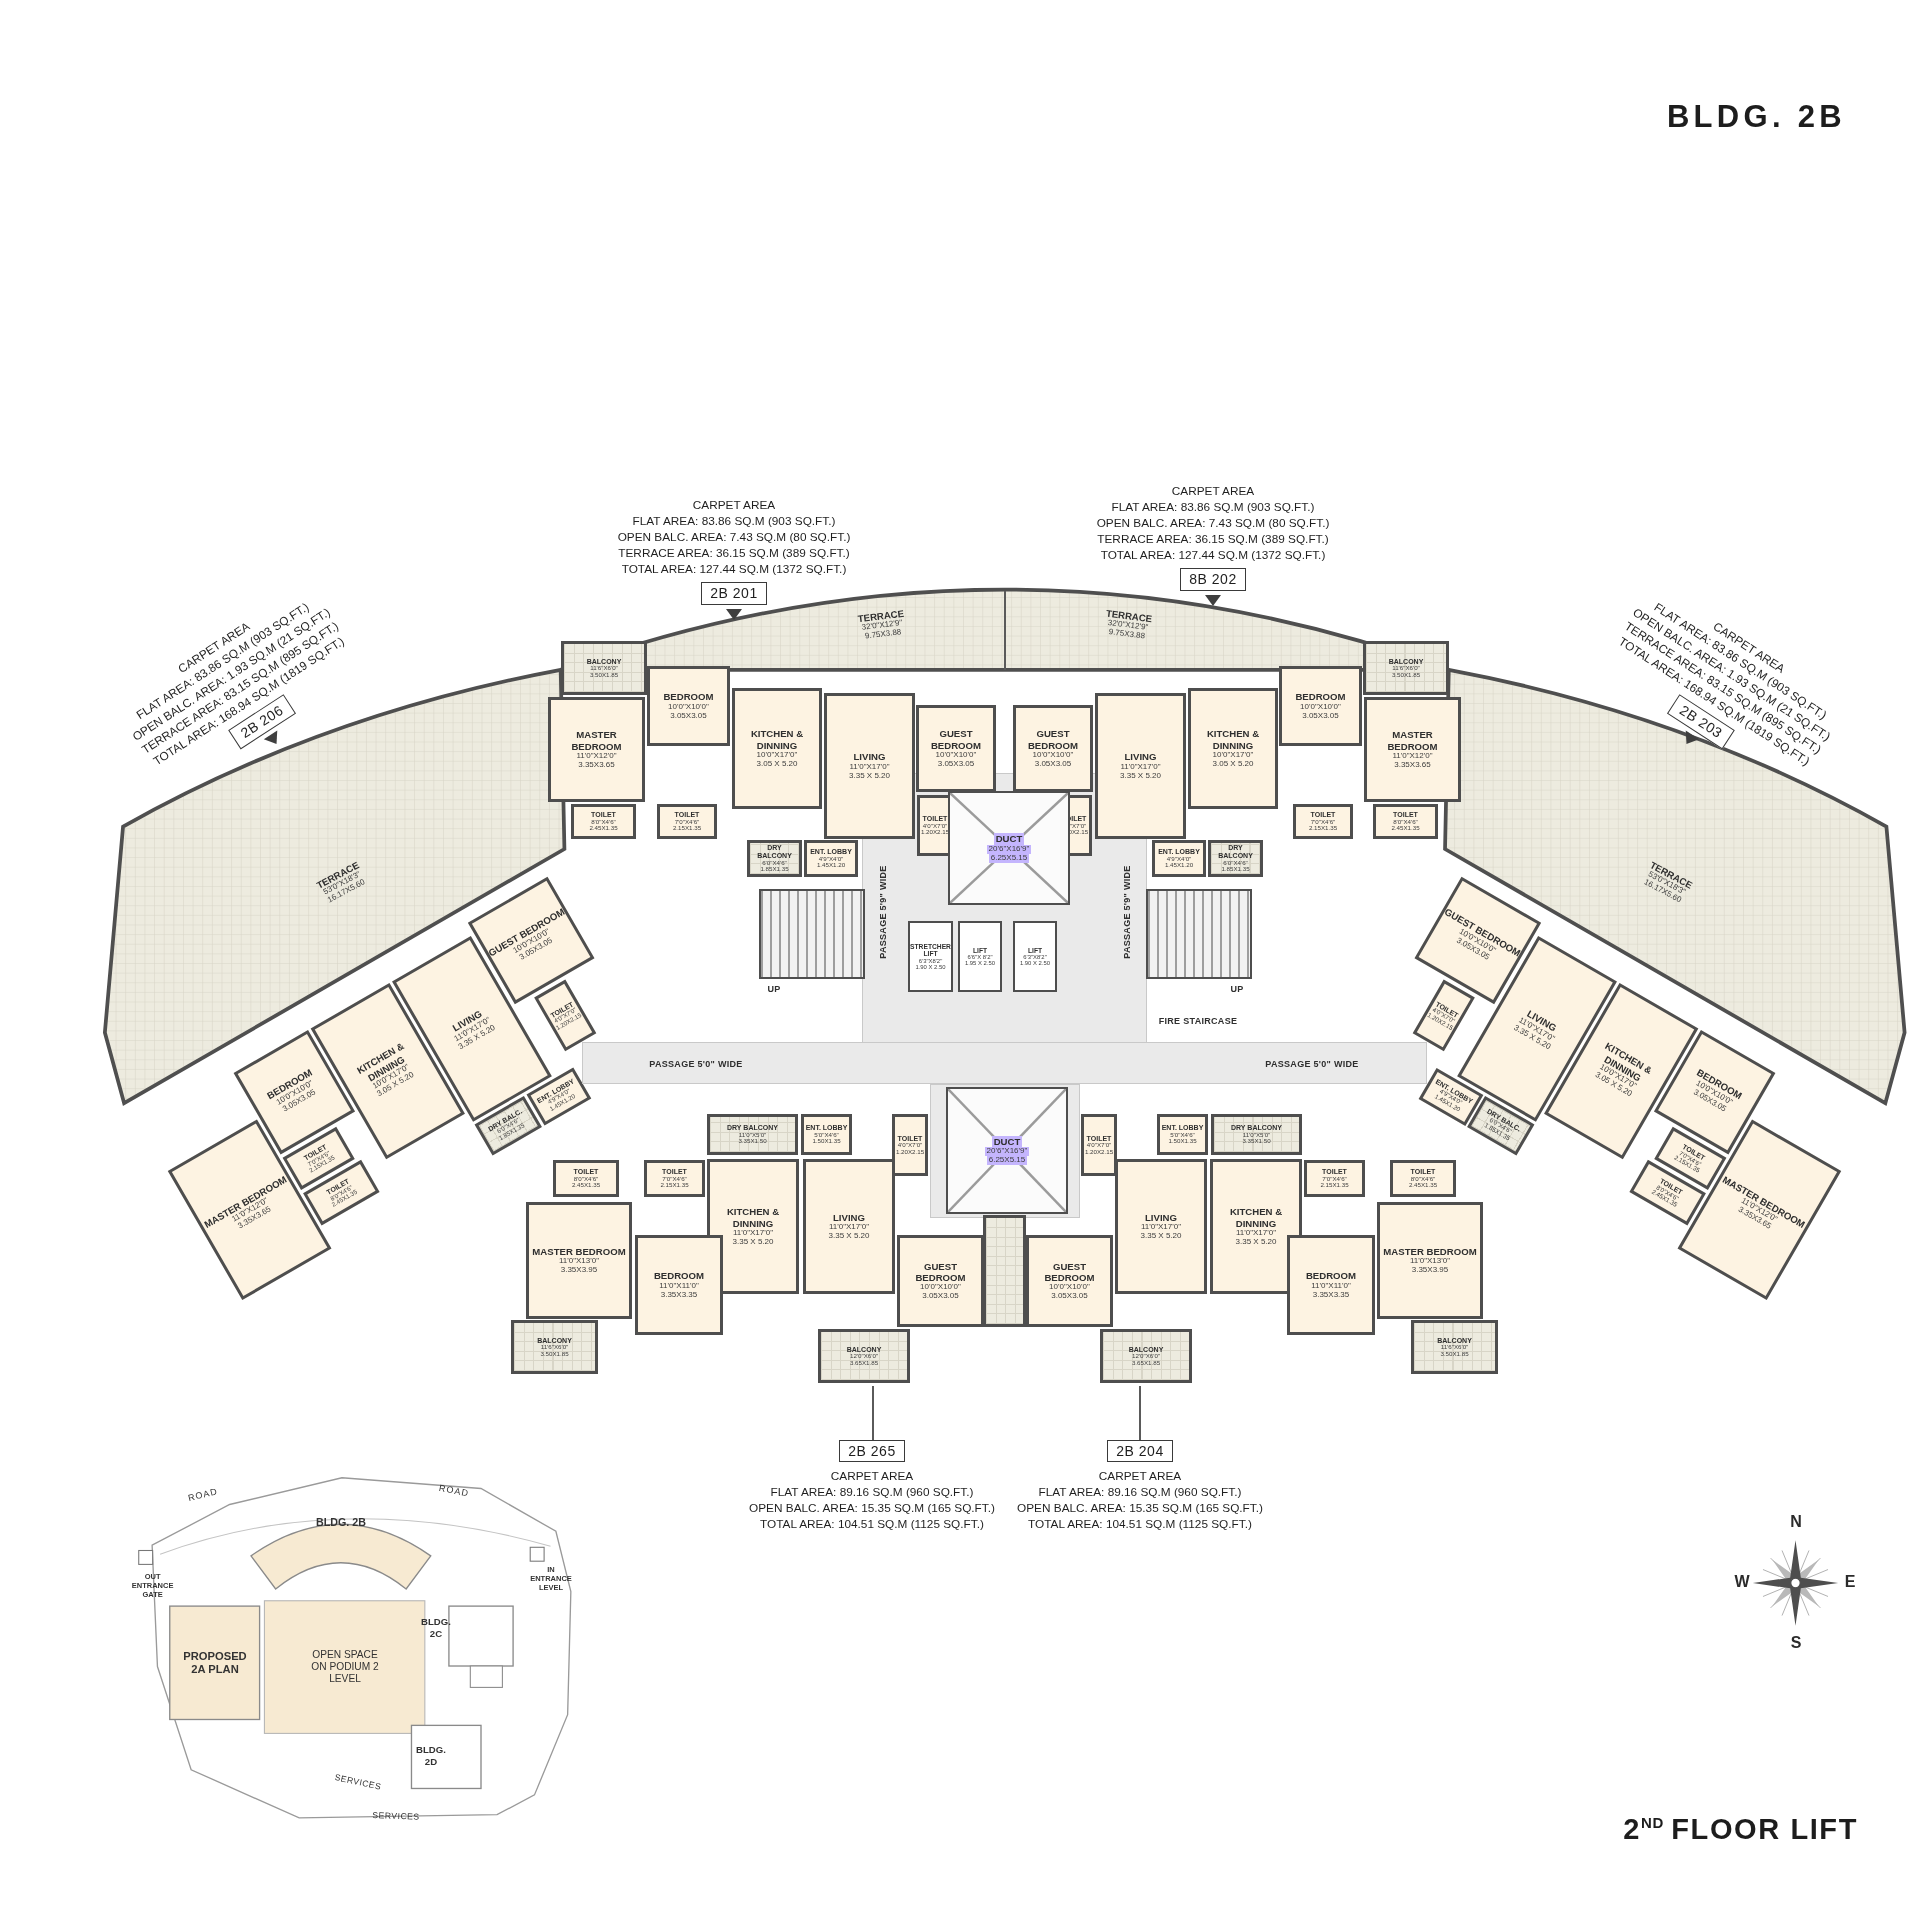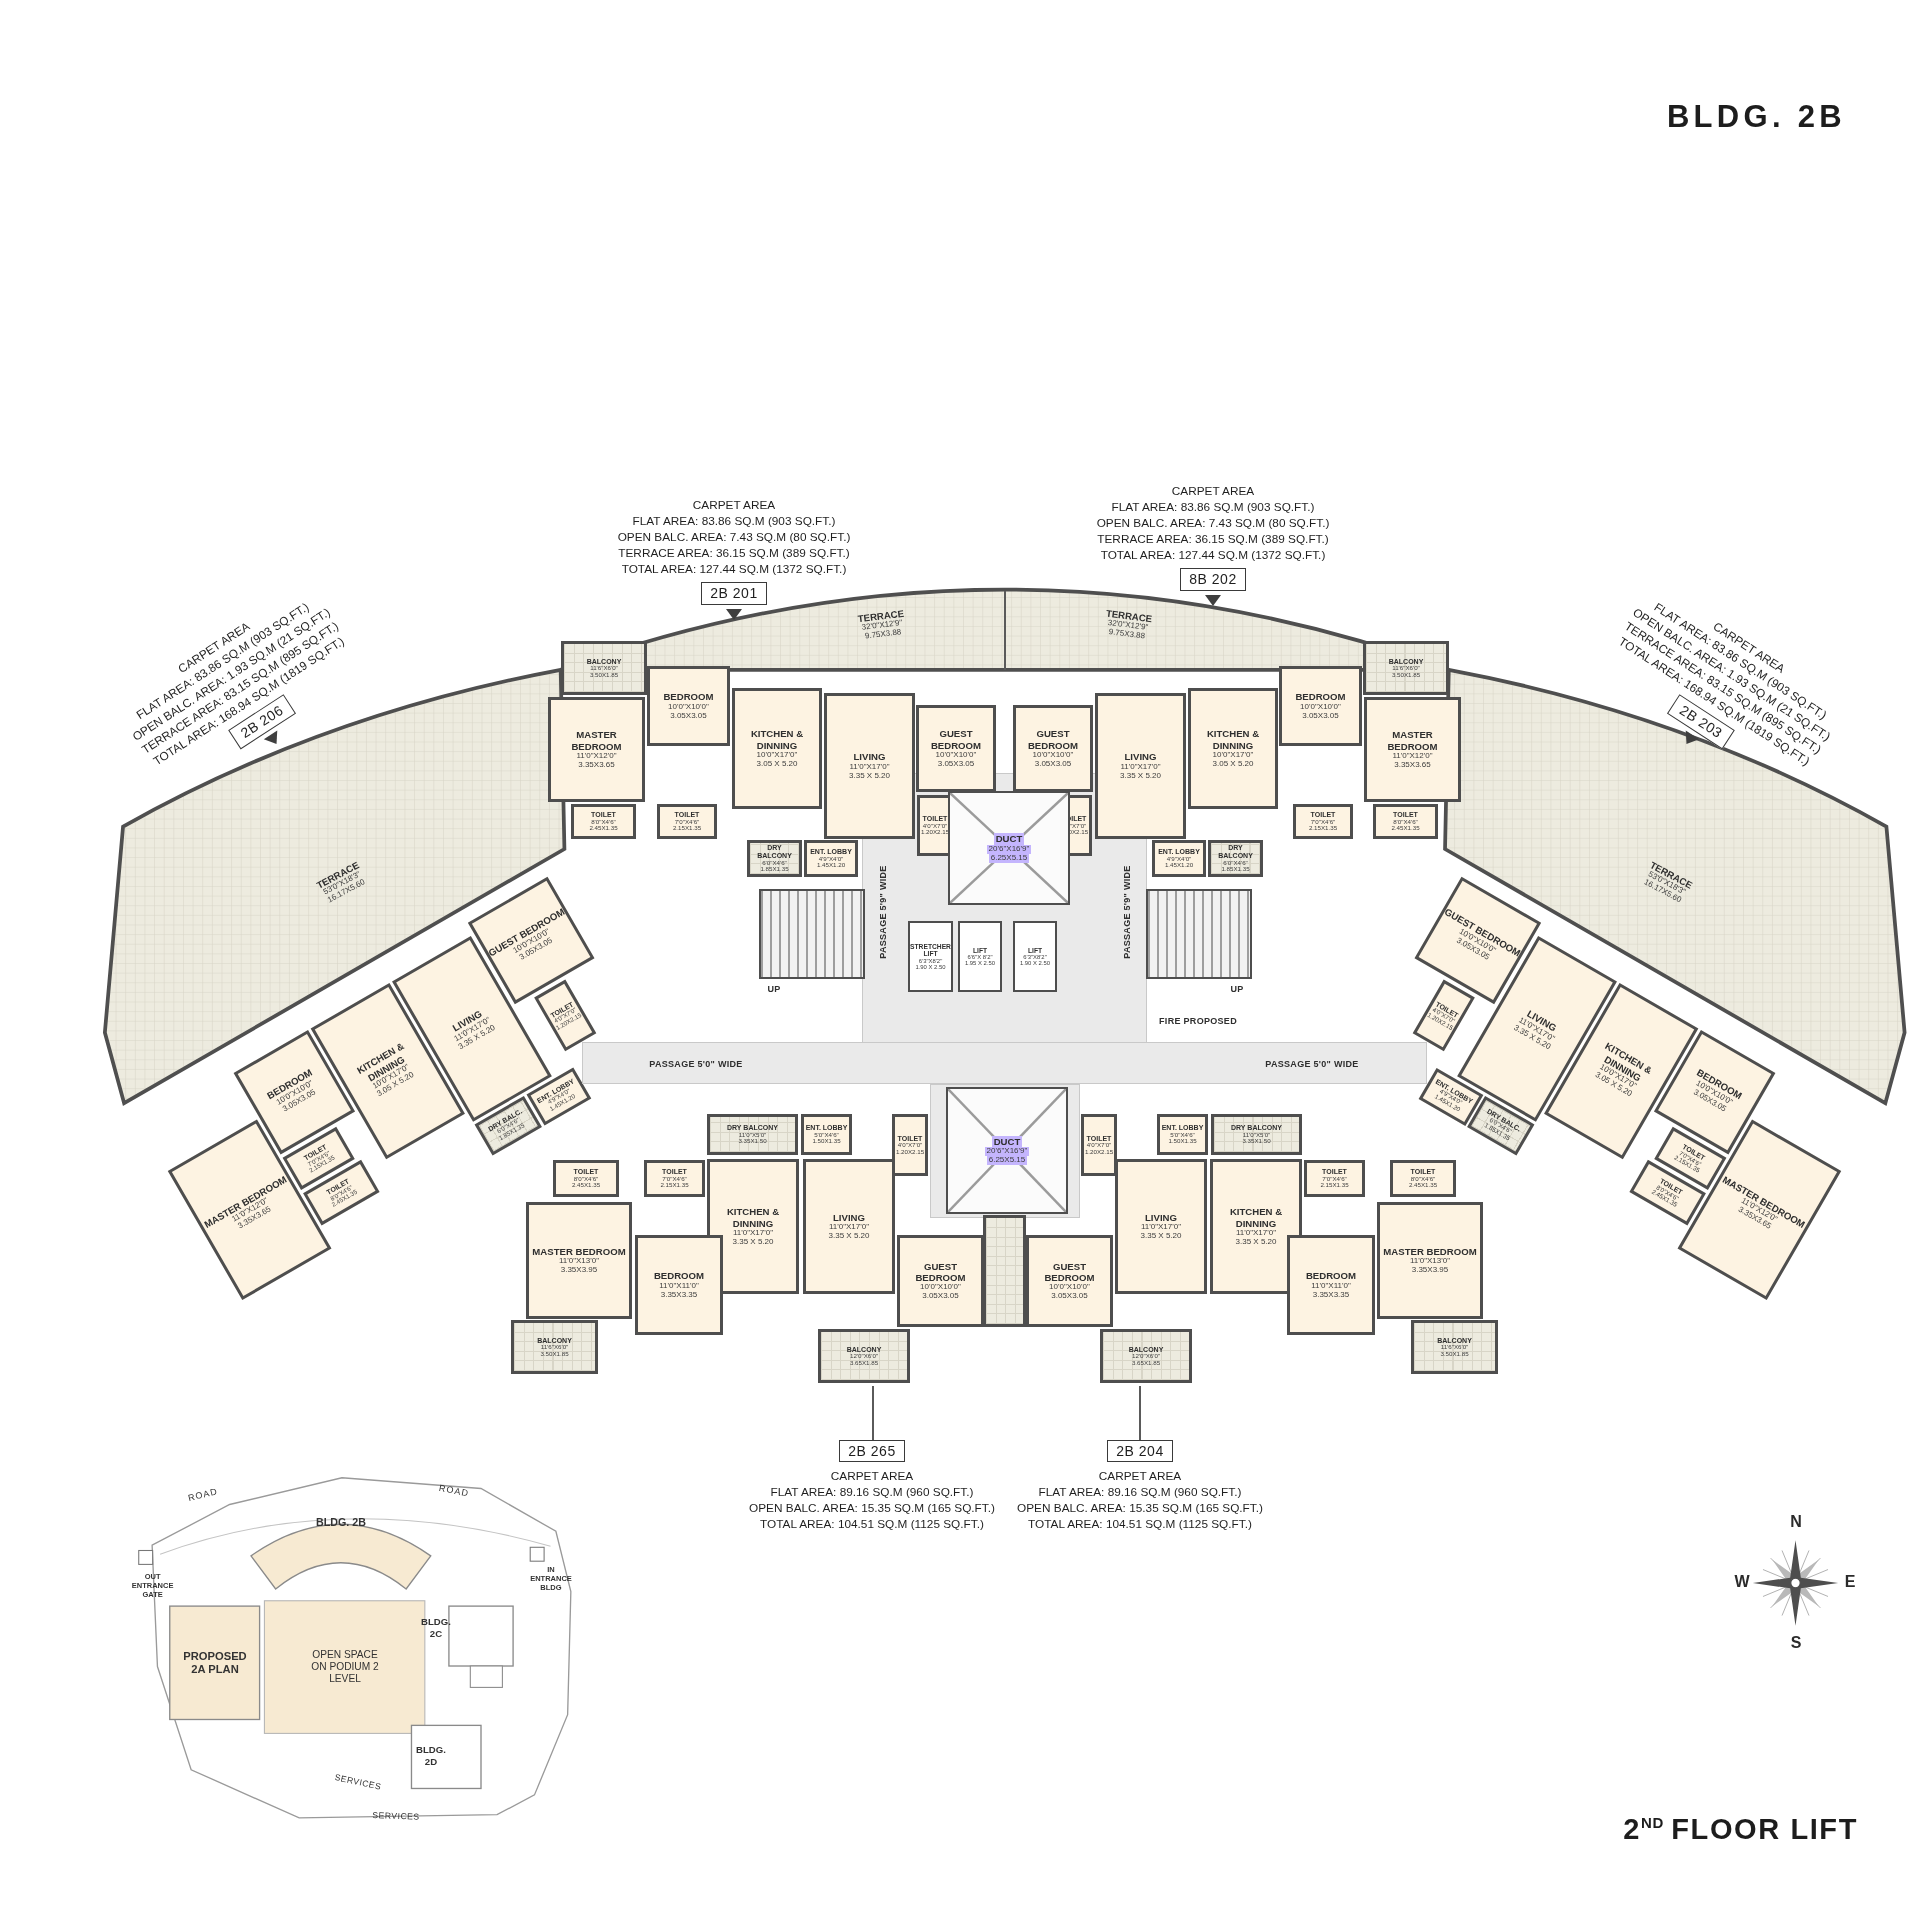--- a/index.html
+++ b/index.html
@@ -494,21 +494,21 @@
       <div class="el k-text" style="left: 1127px; top: 912px; transform: translate(-50%, -50%) rotate(-90deg);">
         <div class="rl">PASSAGE 5'9" WIDE</div>
       </div>
       <div class="el k-text" style="left: 774px; top: 989px; transform: translate(-50%, -50%);">
         <div class="rl">UP</div>
       </div>
       <div class="el k-text" style="left: 1237px; top: 989px; transform: translate(-50%, -50%);">
         <div class="rl">UP</div>
       </div>
       <div class="el k-text" style="left: 1198px; top: 1021px; transform: translate(-50%, -50%);">
-        <div class="rl">FIRE PROPOSED</div>
+        <div class="rl">FIRE STAIRCASE</div>
       </div>
       <div class="el k-text" style="left: 696px; top: 1064px; transform: translate(-50%, -50%);">
         <div class="rl">PASSAGE 5'0" WIDE</div>
       </div>
       <div class="el k-text" style="left: 1312px; top: 1064px; transform: translate(-50%, -50%);">
         <div class="rl">PASSAGE 5'0" WIDE</div>
       </div>
     </div>
 
   <div class="anno" id="anno-201">
@@ -593,21 +593,21 @@
       <rect x="752" y="152" width="26" height="26" fill="#fff" stroke="#777" stroke-width="2"></rect>
     </svg>
     <div class="sp-label" id="sp-road1">ROAD</div>
     <div class="sp-label" id="sp-road2">ROAD</div>
     <div class="sp-label" id="sp-bldg2b">BLDG. 2B</div>
     <div class="sp-label" id="sp-outgate">OUT
 ENTRANCE
 GATE</div>
     <div class="sp-label" id="sp-ingate">IN
 ENTRANCE
-BLDG</div>
+LEVEL</div>
     <div class="sp-label" id="sp-proposed">PROPOSED
 2A PLAN</div>
     <div class="sp-label" id="sp-open">OPEN SPACE
 ON PODIUM 2
 LEVEL</div>
     <div class="sp-label" id="sp-bldg2c">BLDG.
 2C</div>
     <div class="sp-label" id="sp-bldg2d">BLDG.
 2D</div>
     <div class="sp-label" id="sp-serv1">SERVICES</div>

